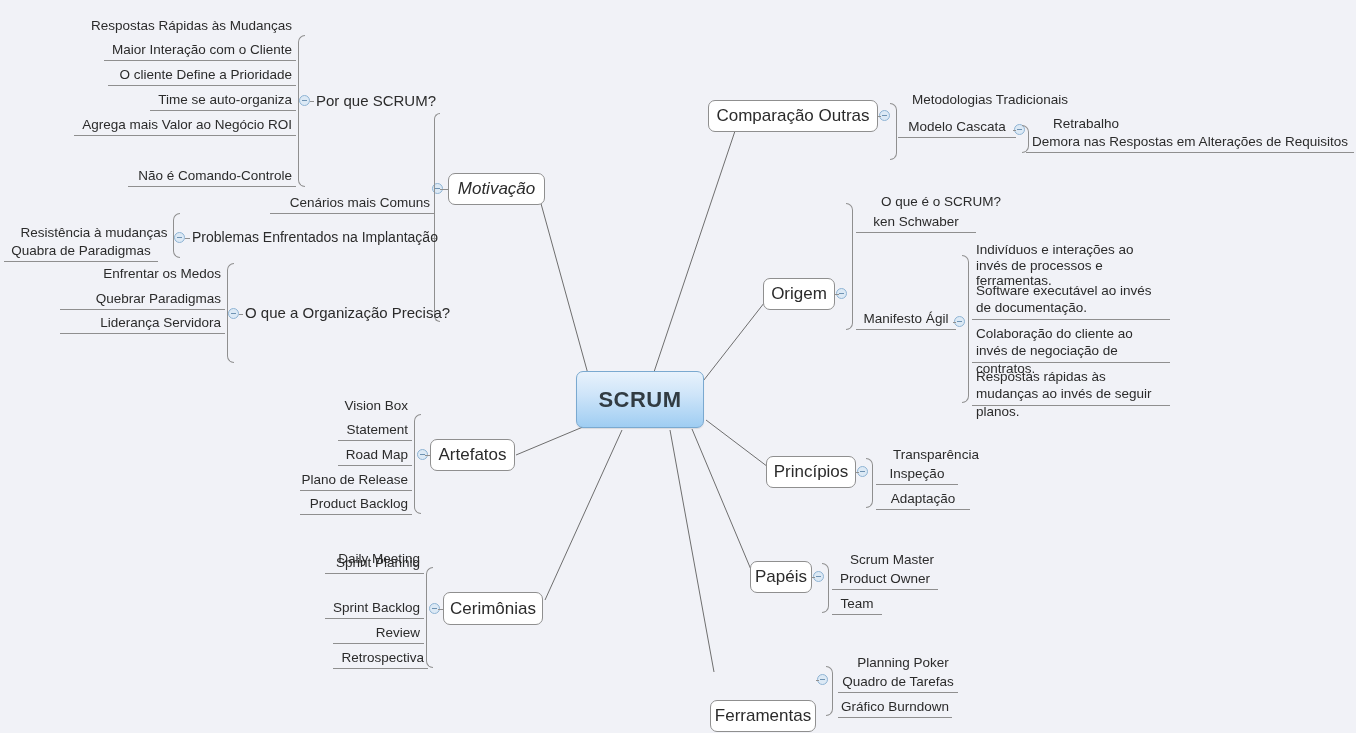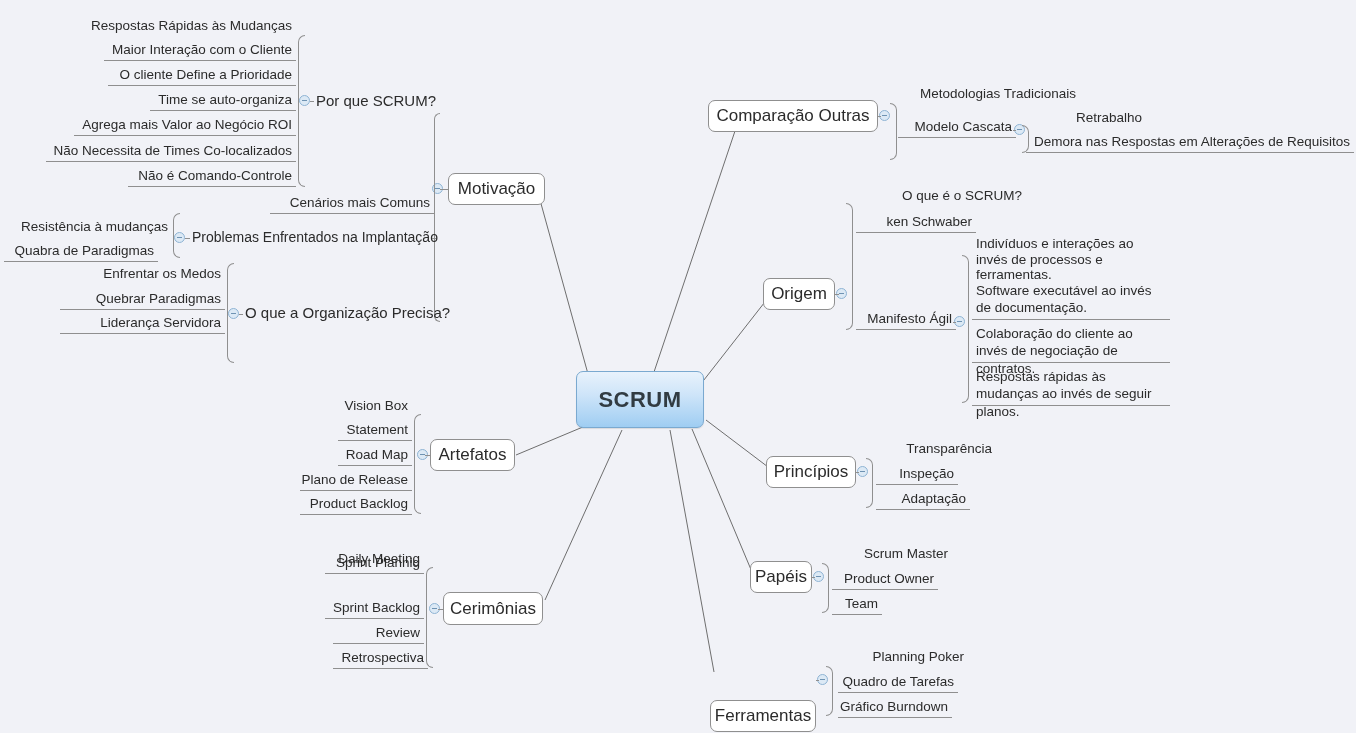--- a/index.html
+++ b/index.html
@@ -66,37 +66,37 @@
   
   .leaf {
     display: flex;
     align-items: flex-end;
     border-bottom: 1px solid #8f8f8f;
     background: transparent;
     font-size: 13.5px;
     padding: 0 4px 2px 4px;
   }
   .leaf.align-right { justify-content: flex-end; }
-  .leaf.align-left  { justify-content: flex-end; }
+  .leaf.align-left  { justify-content: center; }
   .leaf.two-line {
     align-items: flex-end;
     line-height: 1.28;
     white-space: normal;
   }
 
   
   .plain {
     display: flex;
     align-items: center;
     background: transparent;
     font-size: 13.5px;
     padding: 0 4px;
   }
   .plain.align-right { justify-content: flex-end; }
-  .plain.align-left  { justify-content: flex-end; }
+  .plain.align-left  { justify-content: center; margin-top: 6px; }
 
   
   .branchlabel {
     display: flex;
     align-items: center;
     font-size: 15px;
     background: transparent;
     padding: 0 3px;
   }
 
@@ -169,21 +169,21 @@
       <path d="M 622 430 L 545 600"></path>
 
       <path d="M 590 424 L 516 455"></path>
     </g>
   </svg>
 
   <div class="node root" style="left:576px; top:371px; width:128px; height:57px;">
     <span>SCRUM</span>
   </div>
 
-  <div class="node boxed" style="left:448px; top:173px; width:97px; height:32px;">
+  <div class="node boxed" style="left:448px; top:173px; width:97px; height:32px;font-style:italic;">
     <span>Motivação</span>
   </div>
   <div class="toggle" style="left:432px; top:183px;"></div>
 
   <div class="bracket right-open" style="left:434px; top:113px; width:6px; height:209px;"></div>
 
   <div class="stub" style="left:440px; top:189px; width:8px;"></div>
 
   <div class="node branchlabel" style="left:313px; top:92px; height:18px;">
     <span>Por que SCRUM?</span>
@@ -200,23 +200,20 @@
     <span>Maior Interação com o Cliente</span>
   </div>
   <div class="node leaf align-right" style="left:108px; top:64px; width:188px; height:22px;">
     <span>O cliente Define a Prioridade</span>
   </div>
   <div class="node leaf align-right" style="left:150px; top:89px; width:146px; height:22px;">
     <span>Time se auto-organiza</span>
   </div>
   <div class="node leaf align-right" style="left:74px; top:114px; width:222px; height:22px;">
     <span>Agrega mais Valor ao Negócio ROI</span>
-  </div>
-  <div class="node leaf align-right" style="left:46px; top:140px; width:250px; height:22px;">
-    <span>Não Necessita de Times Co-localizados</span>
   </div>
   <div class="node leaf align-right" style="left:128px; top:165px; width:168px; height:22px;">
     <span>Não é Comando-Controle</span>
   </div>
 
   <div class="node leaf align-right" style="left:270px; top:192px; width:164px; height:22px;">
     <span>Cenários mais Comuns</span>
   </div>
 
   <div class="node branchlabel" style="left:189px; top:228px; height:18px; font-size:14px;">

